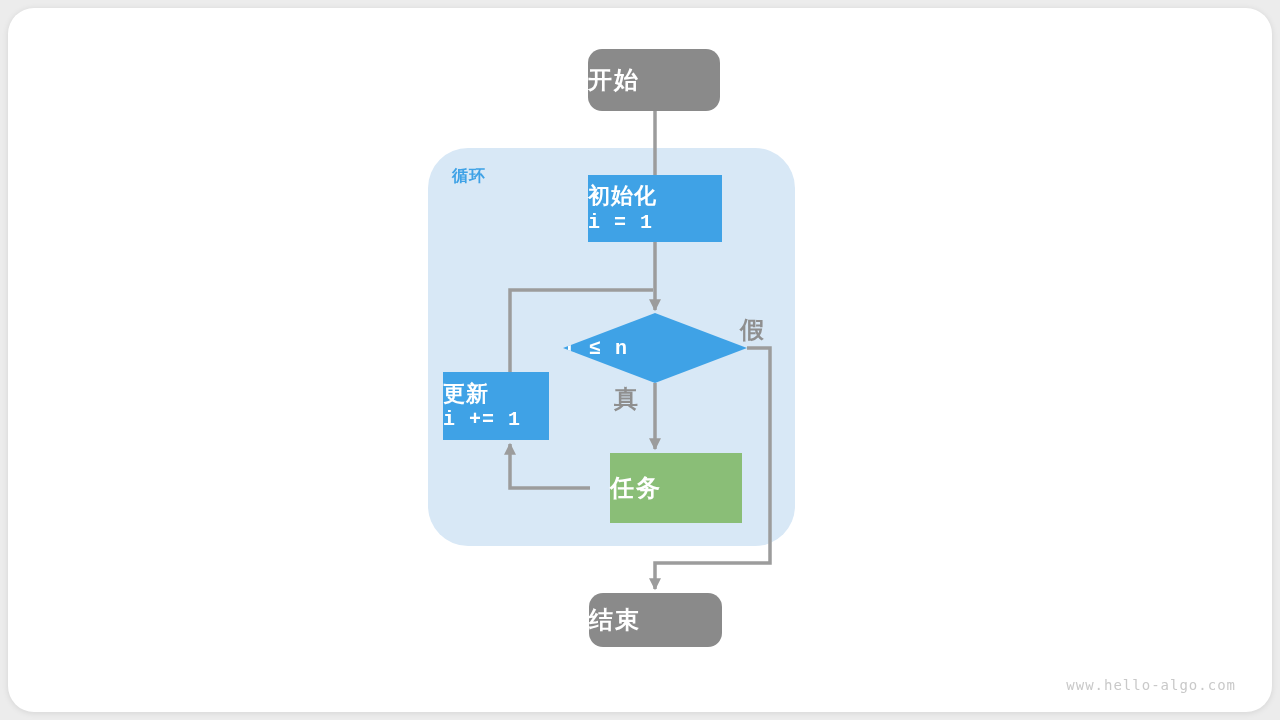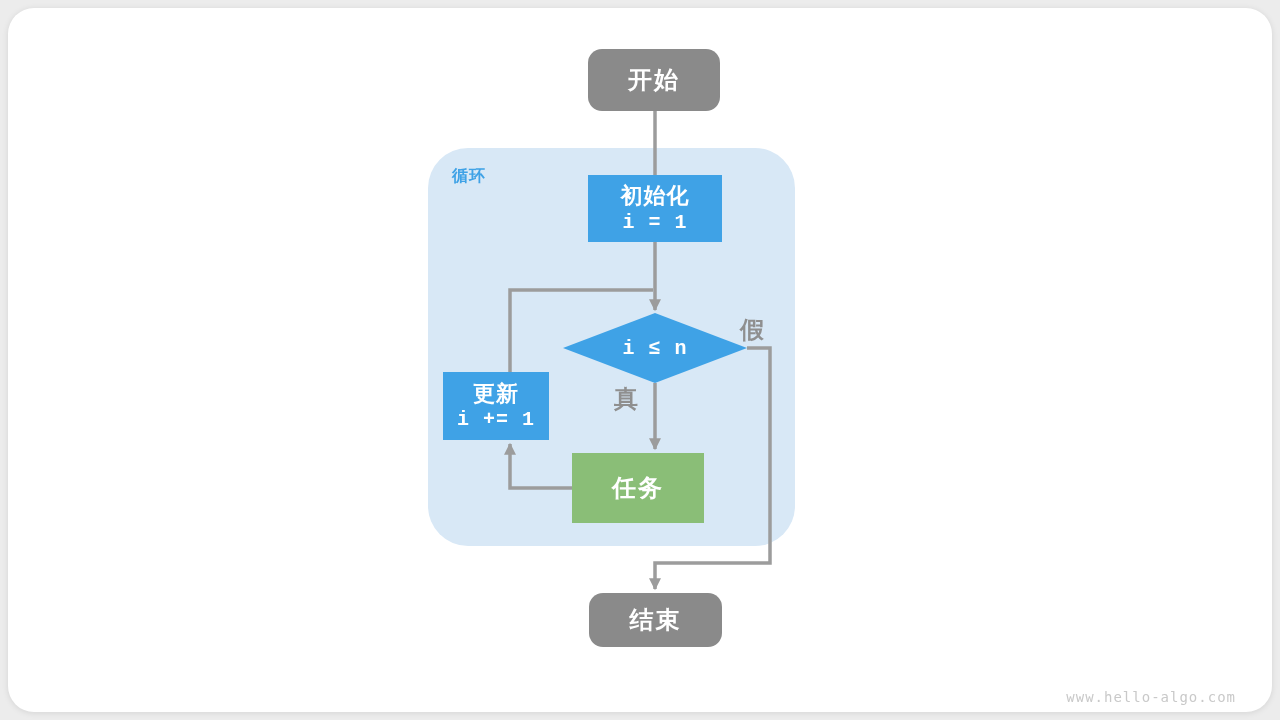--- a/index.html
+++ b/index.html
@@ -41,21 +41,21 @@
   svg.connectors {
     position: absolute;
     left: 0; top: 0;
     width: 1280px; height: 720px;
     pointer-events: none;
   }
   .node {
     position: absolute;
     display: flex;
     flex-direction: column;
-    align-items: center;
+    align-items: flex-start;
     justify-content: center;
     color: #FFFFFF;
     font-weight: bold;
     text-align: center;
     box-sizing: border-box;
     line-height: 1.25;
   }
   .terminal {
     background: #8A8A8A;
     border-radius: 14px;
@@ -89,21 +89,20 @@
     font-size: 24px;
     font-weight: bold;
   }
   .watermark {
     position: absolute;
     right: 44px; top: 677px;
     color: #C9C9C9;
     font-family: "DejaVu Sans Mono", "Liberation Mono", monospace;
     font-size: 14px;
     letter-spacing: 1px;
-    margin-top: 12px;
   }
 </style>
 </head>
 <body>
 
 <div class="stage">
   <div class="card"></div>
 
   <div class="loop-region"></div>
   <div class="loop-label">循环</div>
@@ -138,21 +137,21 @@
   </div>
 
   <div class="branch-label" style="left:740px; top:314px;">假</div>
   <div class="branch-label" style="left:614px; top:383px;">真</div>
 
   <div class="node process-blue" style="left:443px; top:372px; width:106px; height:68px;">
     <span>更新</span>
     <span class="code">i += 1</span>
   </div>
 
-  <div class="node process-green" style="left:572px; top:453px; width:132px; height:70px;">
+  <div class="node process-green" style="left:610px; top:453px; width:132px; height:70px;">
     <span>任务</span>
   </div>
 
   <div class="node terminal" style="left:589px; top:593px; width:133px; height:54px;">
     <span>结束</span>
   </div>
 
   <div class="watermark">www.hello-algo.com</div>
 </div>
 

